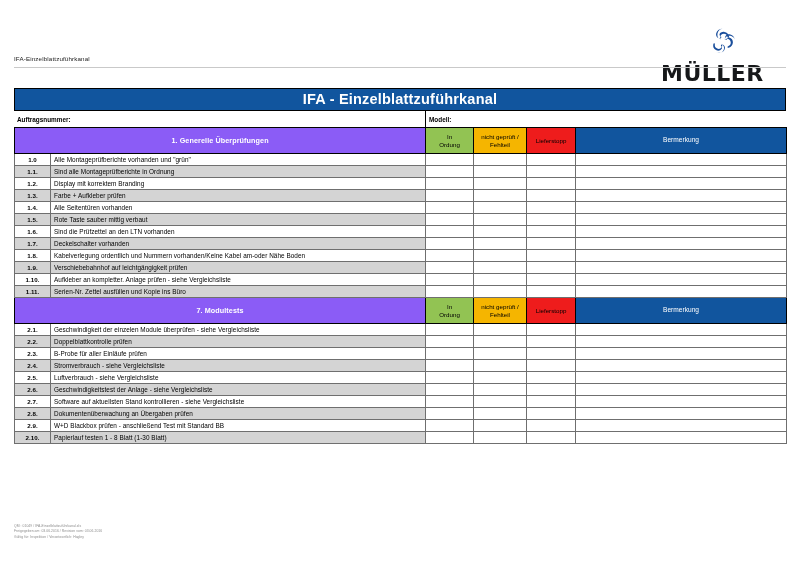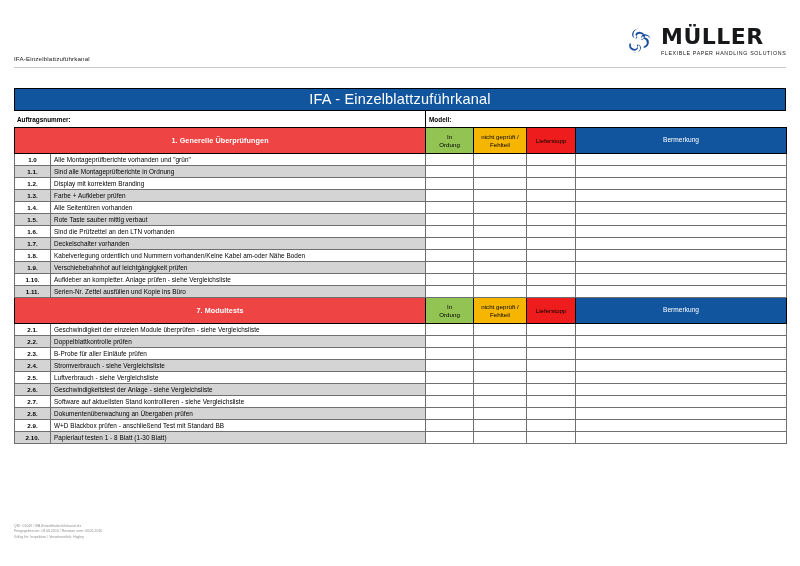--- a/index.html
+++ b/index.html
@@ -33,20 +33,21 @@
     color: #1a1a1a;
     white-space: nowrap;
   }
   .brand {
     position: absolute;
     right: 16px;
     top: 26px;
     display: flex;
     align-items: center;
     gap: 7px;
+    flex-direction: column;
   }
   .brand-mark { width: 30px; height: 30px; display: block; }
   .brand-text { display: block; line-height: 1; }
   .brand-name {
     font-family: "DejaVu Sans", sans-serif;
     font-weight: 700;
     font-size: 22px;
     letter-spacing: 0.5px;
     color: #16181a;
     line-height: 1;
@@ -83,21 +84,21 @@
     background: #11559e;
     border: 1px solid #000000;
     height: 21px;
     display: flex;
     align-items: center;
     justify-content: center;
   }
   .title-bar .title-text {
     color: #ffffff;
     font-size: 14.5px;
-    font-weight: 400;
+    font-weight: 700;
     letter-spacing: 0.2px;
     line-height: 1;
   }
 
   .meta-row {
     display: flex;
     height: 16px;
     align-items: center;
     font-size: 6.4px;
     font-weight: 700;
@@ -137,21 +138,21 @@
   col.c-stop { width: 49px; }
   col.c-rem  { width: 211px; }
 
   
   tr.section-row td {
     border: 1px solid #000000;
     height: 26px;
     padding: 0;
   }
   td.sec-title {
-    background: #ef4444;
+    background: #8b5cf6;
     color: #ffffff;
     font-size: 7.2px;
     font-weight: 700;
     text-align: center;
     letter-spacing: 0.1px;
   }
   td.hdr {
     text-align: center;
     font-size: 6.2px;
     line-height: 1.22;

